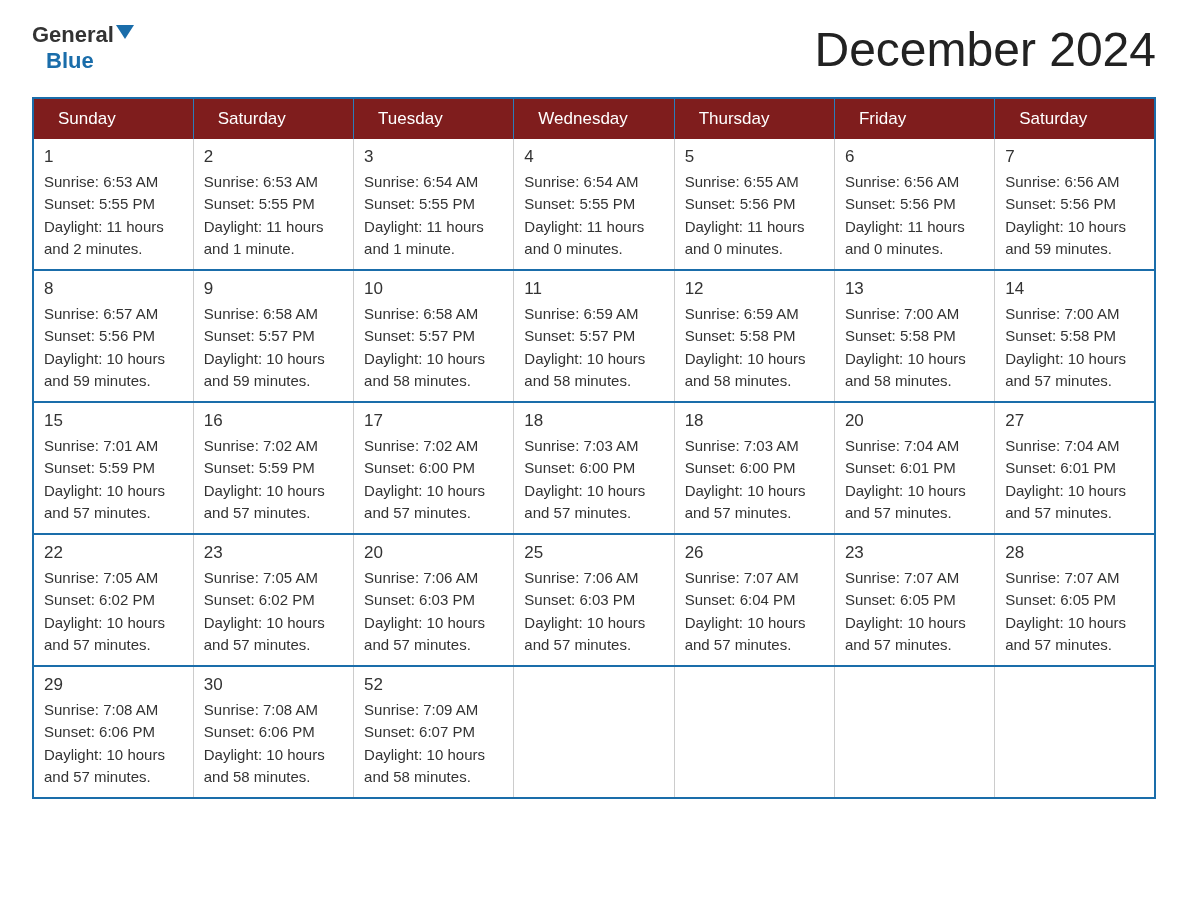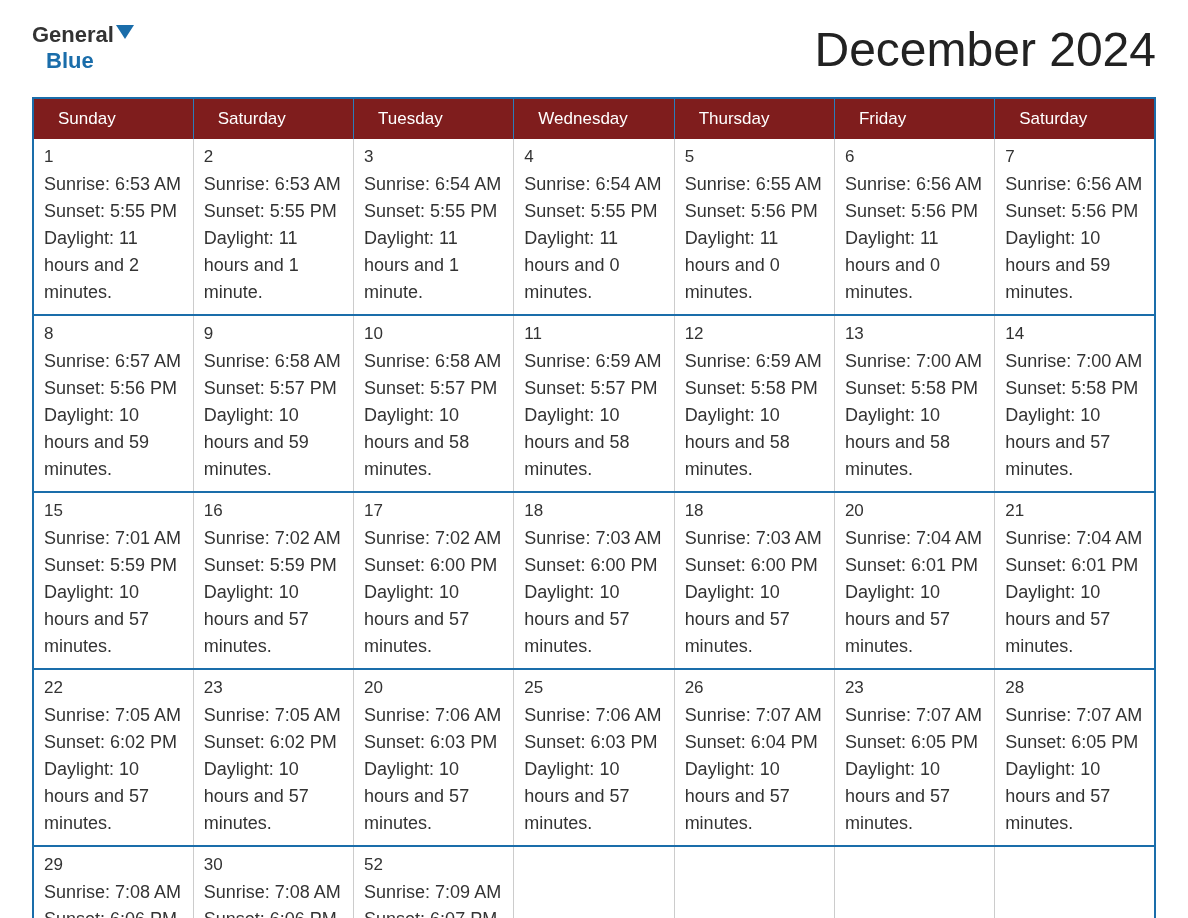--- a/index.html
+++ b/index.html
@@ -97,21 +97,21 @@
     tbody tr td:last-child {
       border-right: none;
     }
     .day-num {
       font-size: 17px;
       font-weight: normal;
       margin-bottom: 4px;
       display: block;
     }
     .day-info {
-      font-size: 18px;
+      font-size: 15px;
       line-height: 1.5;
       color: #333;
     }
   </style>
 </head>
 <body>
 
 <div class="header">
   <div class="logo">
     <div style="display:flex; align-items:center;">
@@ -217,21 +217,21 @@
         </td>
         <td>
           <span class="day-num">18</span>
           <div class="day-info">Sunrise: 7:03 AM<br>Sunset: 6:00 PM<br>Daylight: 10 hours and 57 minutes.</div>
         </td>
         <td>
           <span class="day-num">20</span>
           <div class="day-info">Sunrise: 7:04 AM<br>Sunset: 6:01 PM<br>Daylight: 10 hours and 57 minutes.</div>
         </td>
         <td>
-          <span class="day-num">21</span>
+          <span class="day-num">27</span>
           <div class="day-info">Sunrise: 7:04 AM<br>Sunset: 6:01 PM<br>Daylight: 10 hours and 57 minutes.</div>
         </td>
       </tr>
       <tr>
         <td>
           <span class="day-num">22</span>
           <div class="day-info">Sunrise: 7:05 AM<br>Sunset: 6:02 PM<br>Daylight: 10 hours and 57 minutes.</div>
         </td>
         <td>
           <span class="day-num">23</span>

